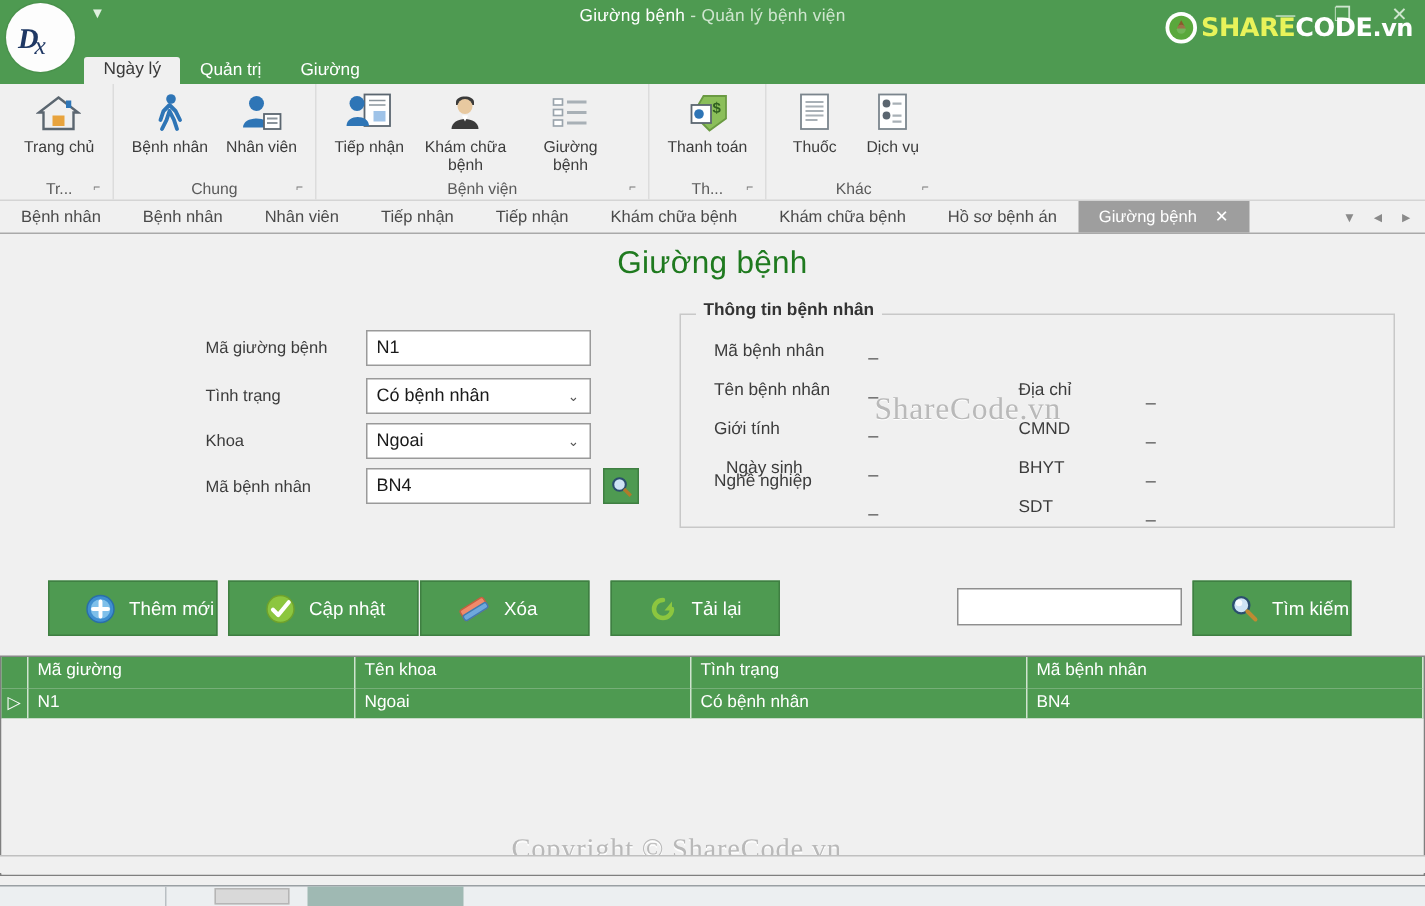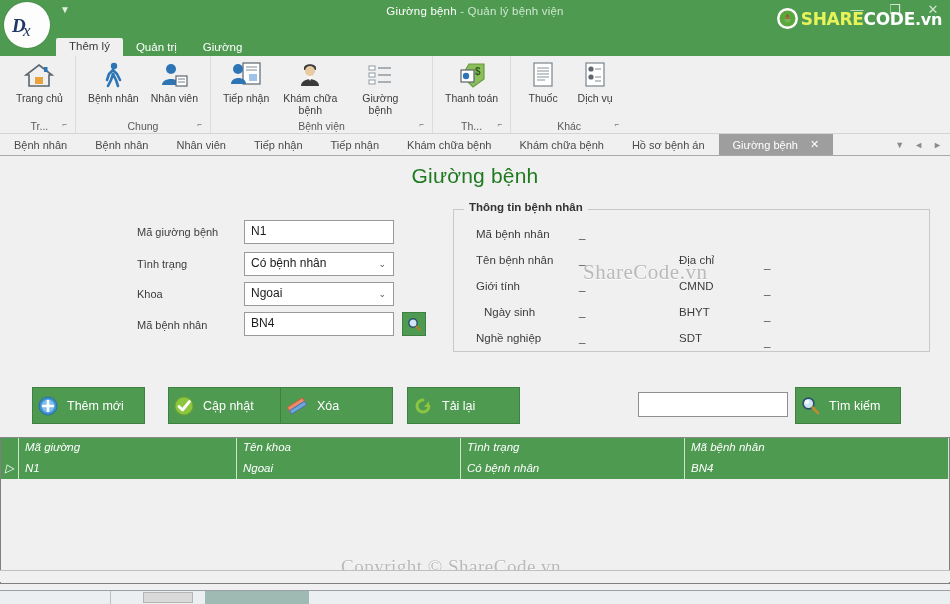--- a/index.html
+++ b/index.html
@@ -115,30 +115,30 @@
   .groupbox .gbtitle {
     position:absolute; top:-9px; left:10px; background:#f0f0f0; padding:0 5px;
     font-size:11.5px; color:#333; font-weight:bold;
   }
   .ilabel { position:absolute; font-size:11.5px; color:#3c3c3c; }
   .ivalue { position:absolute; font-size:11.5px; color:#3c3c3c; }
 
   
   .abtn {
     position:absolute; background:#4e9a51; border:1px solid #3f7f42; height:37px;
-    display:flex; align-items:center; gap:9px; padding-left:5px; cursor:default;
+    display:flex; align-items:center; gap:9px; padding-left:24px; cursor:default;
   }
   .abtn .lb { color:#ffffff; font-size:12.5px; }
   .sinput {
     position:absolute; background:#ffffff; border:1px solid #8f8f8f;
   }
 
   
   .grid { position:absolute; left:0; right:0; border-top:1px solid #888; }
-  .grow { display:flex;font-style:italic; }
+  .grow { display:flex; }
   .ghead { background:#4e9a51; height:21px; }
   .gbody { background:#4e9a51; height:20px; }
   .gcell {
     font-size:11.5px; color:#ffffff; padding:3px 6px; border-right:1px solid #cfe3cf;
     overflow:hidden; white-space:nowrap;
   }
   .gcell.sel { width:18px; padding:2px 0; text-align:center; border-right:1px solid #cfe3cf; }
   .gfill { background:#f0f0f0; }
   .gridborder { border:1px solid #7f7f7f; border-top:none; }
 
@@ -186,21 +186,21 @@
         <circle cx="8.5" cy="9.5" r="3" fill="#ffffff" opacity="0.15"></circle>
       </svg>
     </div>
     <div class="sc-text">
       <span class="y">SHARE</span><span class="w">CODE</span><span class="vn">.vn</span>
     </div>
   </div>
 </div>
 
 <div class="ribtabs">
-  <div class="ribtab active">Thêm lý</div>
+  <div class="ribtab active">Ngày lý</div>
   <div class="ribtab">Quản trị</div>
   <div class="ribtab">Giường</div>
 </div>
 
 <div class="ribbon">
 
   <div class="rgroup">
     <div class="ritems">
       <div class="ritem">
         <div class="ic">
@@ -408,21 +408,21 @@
 
       <div class="ilabel" style="left:22px; top:44px;">Tên bệnh nhân</div>
       <div class="ivalue" style="left:125px; top:44px;">_</div>
 
       <div class="ilabel" style="left:22px; top:70px;">Giới tính</div>
       <div class="ivalue" style="left:125px; top:70px;">_</div>
 
       <div class="ilabel" style="left:30px; top:96px;">Ngày sinh</div>
       <div class="ivalue" style="left:125px; top:96px;">_</div>
 
-      <div class="ilabel" style="left:22px; top:122px;">Nghề nghiệp</div>
+      <div class="ilabel" style="left:22px; top:105px;">Nghề nghiệp</div>
       <div class="ivalue" style="left:125px; top:122px;">_</div>
 
       <div class="ilabel" style="left:225px; top:44px;">Địa chỉ</div>
       <div class="ivalue" style="left:310px; top:48px;">_</div>
 
       <div class="ilabel" style="left:225px; top:70px;">CMND</div>
       <div class="ivalue" style="left:310px; top:74px;">_</div>
 
       <div class="ilabel" style="left:225px; top:96px;">BHYT</div>
       <div class="ivalue" style="left:310px; top:100px;">_</div>
@@ -435,21 +435,21 @@
 
     <div class="abtn" style="left:32px; top:199px; width:113px;">
       <svg width="20" height="20" viewBox="0 0 20 20">
         <circle cx="10" cy="10" r="9" fill="#3f8fd0" stroke="#2a6fa8" stroke-width="1"></circle>
         <circle cx="10" cy="10" r="6.5" fill="#7fc0ea"></circle>
         <path d="M10 5 L10 15 M5 10 L15 10" stroke="#ffffff" stroke-width="2.6" stroke-linecap="round"></path>
       </svg>
       <span class="lb">Thêm mới</span>
     </div>
 
-    <div class="abtn" style="left:168px; top:199px; width:127px;">
+    <div class="abtn" style="left:152px; top:199px; width:127px;">
       <svg width="20" height="20" viewBox="0 0 20 20">
         <circle cx="10" cy="10" r="9" fill="#8cc63f" stroke="#6fa22c" stroke-width="1"></circle>
         <path d="M5 10.5 L8.5 14 L15.5 5.5" stroke="#ffffff" stroke-width="2.8" fill="none" stroke-linecap="round" stroke-linejoin="round"></path>
       </svg>
       <span class="lb">Cập nhật</span>
     </div>
 
     <div class="abtn" style="left:280px; top:199px; width:113px;">
       <svg width="22" height="20" viewBox="0 0 22 20">
         <g transform="rotate(-32 11 10)">

